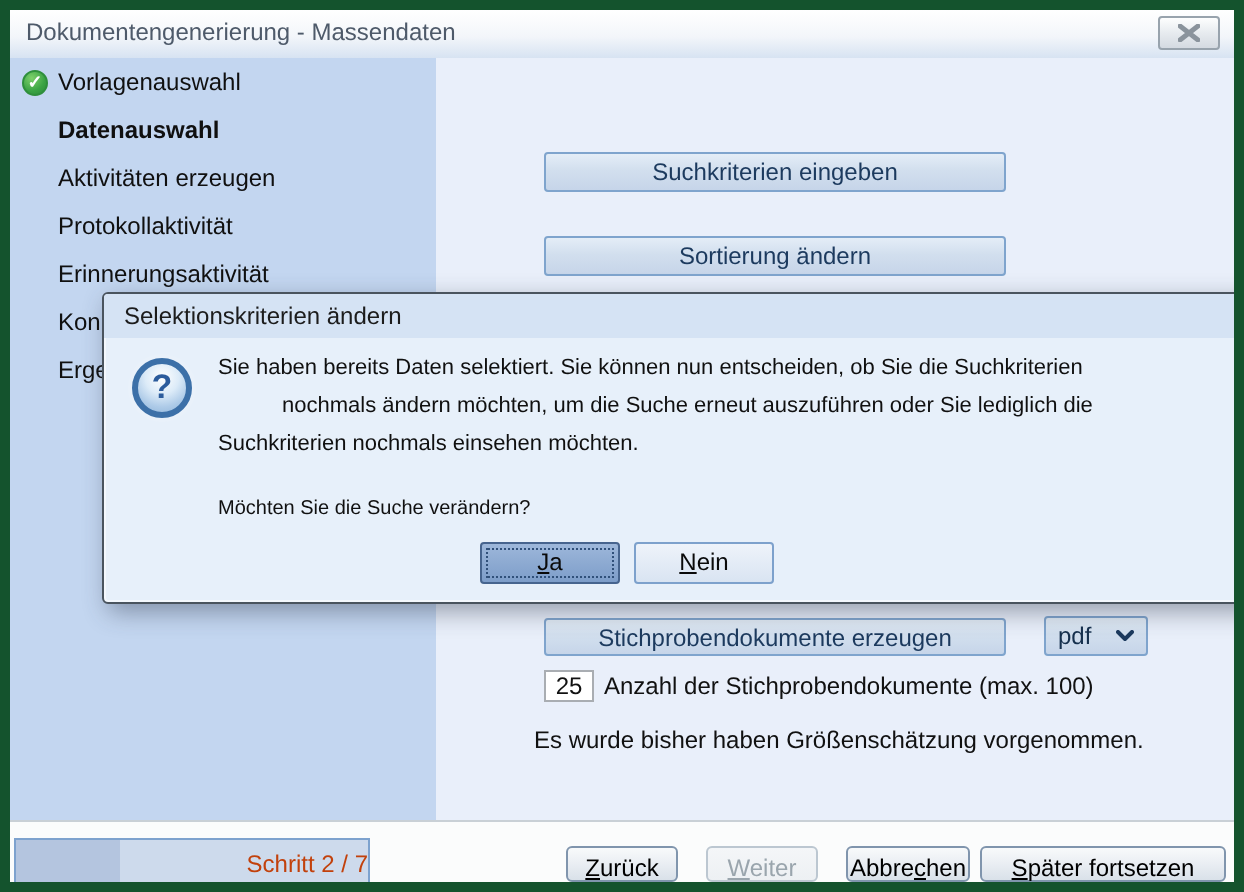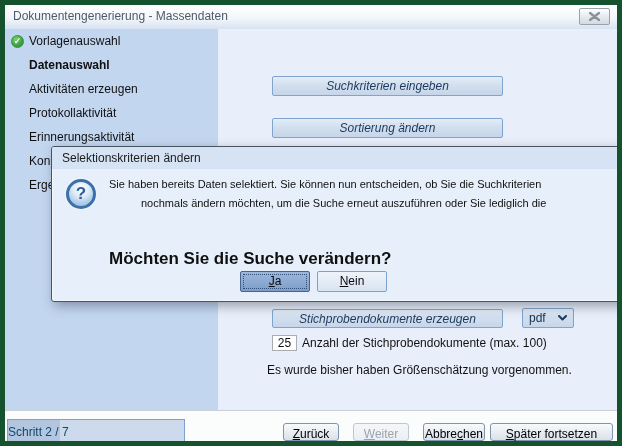--- a/index.html
+++ b/index.html
@@ -27,43 +27,43 @@
   .side-item.with-icon { padding-left:6px; gap:5px; }
   .side-item.active { font-weight:bold; }
   .check-icon { width:13px; height:13px; border-radius:50%;
                 background:radial-gradient(circle at 35% 28%, #7ed06a, #3aa344 60%, #2b8c39);
                 border:1px solid #2f8f3c; color:#fff; font-size:9px; font-weight:bold;
                 display:flex; align-items:center; justify-content:center; line-height:1; }
 
   
   .blue-btn { position:absolute; height:20px; border:1px solid #7fa4cd; border-radius:2px;
               background:linear-gradient(#e4edf7, #d2dfee 45%, #c6d5e9);
-              color:#1c3a5e; text-align:center; line-height:18px; cursor:default;font-style:italic; }
+              color:#1c3a5e; text-align:center; line-height:18px; cursor:default; }
   .btn-search { left:54px; top:47px; width:231px; }
   .btn-sort   { left:54px; top:89px; width:231px; }
   .btn-sample { left:54px; top:280px; width:231px; height:19px; }
   .format-select { position:absolute; left:304px; top:279px; width:52px; height:20px;
               border:1px solid #7fa4cd; border-radius:2px;
               background:linear-gradient(#e4edf7, #d2dfee 45%, #c6d5e9);
               color:#16304e; display:flex; align-items:center; justify-content:space-between;
               padding:0 6px; cursor:default; }
   .count-input { position:absolute; left:54px; top:306px; width:25px; height:16px;
               border:1px solid #a9adb2; background:#fff; font:inherit; text-align:center;
               color:#111; padding:0; }
   .count-label { position:absolute; left:84px; top:307px; white-space:nowrap; }
   .status-text { position:absolute; left:49px; top:334px; white-space:nowrap; }
 
   
   .footer { position:absolute; left:0; top:405px; width:620px; height:39px;
             background:#fbfcfc; border-top:1px solid #c9d0d6; }
   .step-box { position:absolute; left:2px; top:8px; width:178px; height:27px;
               border:1px solid #7da2ce; background:#cddaec; }
   .step-fill { position:absolute; left:0; top:0; width:52px; height:100%; background:#b4c5df; }
-  .step-label { position:absolute; left:0; top:0; width:100%; height:100%; text-align:left;
-                line-height:25px; color:#0c4a6e; }
+  .step-label { position:absolute; left:0; top:0; width:100%; height:100%; text-align:right;
+                line-height:25px; color:#c2410c; }
   .foot-btn { position:absolute; top:12px; height:18px; border:1px solid #8095ad; border-radius:3px;
               background:linear-gradient(#f8fafb, #eaeef3 48%, #d9e1e9);
               color:#000; text-align:center; line-height:20px; cursor:default; }
   .foot-btn.disabled { color:#9aa5ad; border-color:#bcc7d1;
               background:linear-gradient(#f4f6f8,#edf0f3); }
   .u { text-decoration:underline; }
 
   
   .dialog { position:absolute; left:46px; top:141px; width:613px; height:156px;
             background:#e7f0fa; border:1px solid #4a545e; border-radius:3px;
@@ -77,21 +77,21 @@
             background:linear-gradient(#f2a58e, #e0745a 40%, #c94f33 60%, #d8663f);
             box-shadow:0 1px 0 rgba(255,255,255,.6) inset;
             display:flex; align-items:center; justify-content:center; cursor:default; }
   .q-icon { position:absolute; left:14px; top:32px; width:30px; height:30px; border-radius:50%;
             border:3px solid #3c70a8;
             background:radial-gradient(circle at 50% 28%, #ffffff, #dcebf8 40%, #aecbe8 70%, #8db3d9);
             box-shadow:0 0 0 2px #e9f1fa;
             display:flex; align-items:center; justify-content:center;
             color:#2c5c9c; font-weight:bold; font-size:17px; }
   .dlg-line { position:absolute; left:57px; white-space:nowrap; color:#101010; font-size:11px; }
-  .dlg-q { position:absolute; left:57px; top:102px; color:#101010; font-size:17px;font-weight:bold; }
+  .dlg-q { position:absolute; left:57px; top:102px; color:#101010; font-size:10px; }
   .dlg-btn { position:absolute; top:124px; width:70px; height:21px; border-radius:2px;
              text-align:center; line-height:19px; color:#0a0a0a; cursor:default; }
   .btn-yes { left:188px; background:linear-gradient(#9db7da,#7d9dc9);
              border:1px solid #46648e; outline:1px dotted #30507a; outline-offset:-4px; }
   .btn-no  { left:265px; background:linear-gradient(#eef3fa,#d9e4f2);
              border:1px solid #7da1cc; }
 
   .xglyph { display:block; }
 </style>
 </head>
@@ -174,20 +174,21 @@
       <span class="dialog-title">Selektionskriterien ändern</span>
       <div class="dialog-close">
         <svg class="xglyph" width="11" height="9" viewBox="0 0 11 9">
           <path d="M1.5 1 L9.5 8 M9.5 1 L1.5 8" stroke="#ffffff" stroke-width="2.2" stroke-linecap="round"></path>
         </svg>
       </div>
     </div>
     <div class="q-icon">?</div>
     <div class="dlg-line" style="top:31px;">Sie haben bereits Daten selektiert. Sie können nun entscheiden, ob Sie die Suchkriterien</div>
     <div class="dlg-line" style="top:50px;padding-left:32px;">nochmals ändern möchten, um die Suche erneut auszuführen oder Sie lediglich die</div>
+    <div class="dlg-line" style="top:69px;">Suchkriterien nochmals einsehen möchten.</div>
     <div class="dlg-q">Möchten Sie die Suche verändern?</div>
     <div class="dlg-btn btn-yes">
       <span class="u">J</span><span>a</span>
     </div>
     <div class="dlg-btn btn-no">
       <span class="u">N</span><span>ein</span>
     </div>
   </div>
 
 </div>

